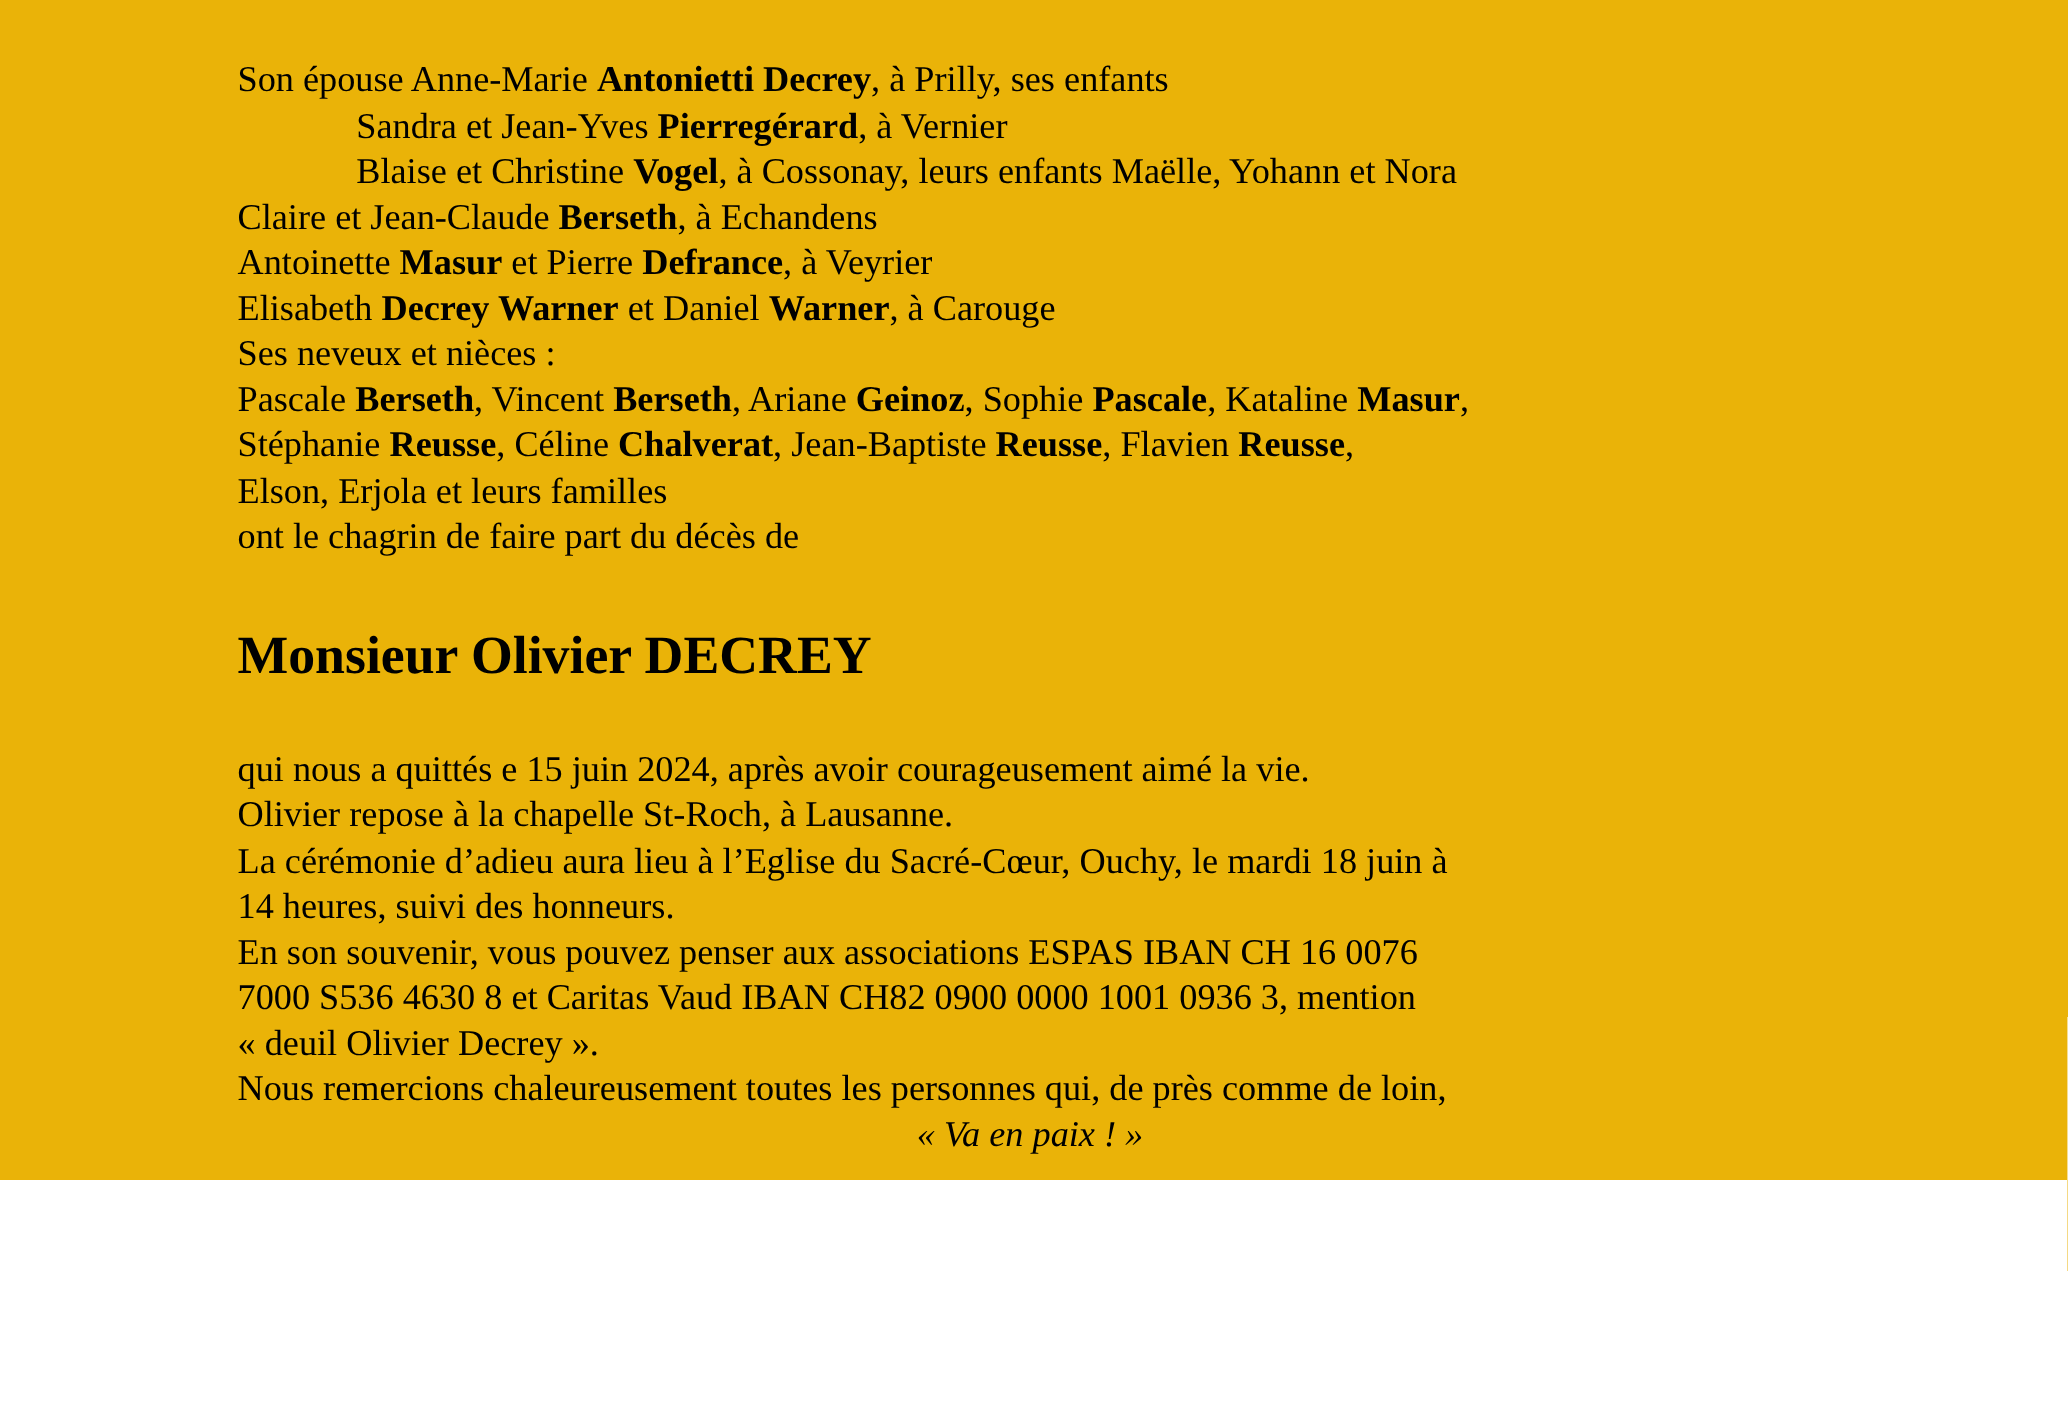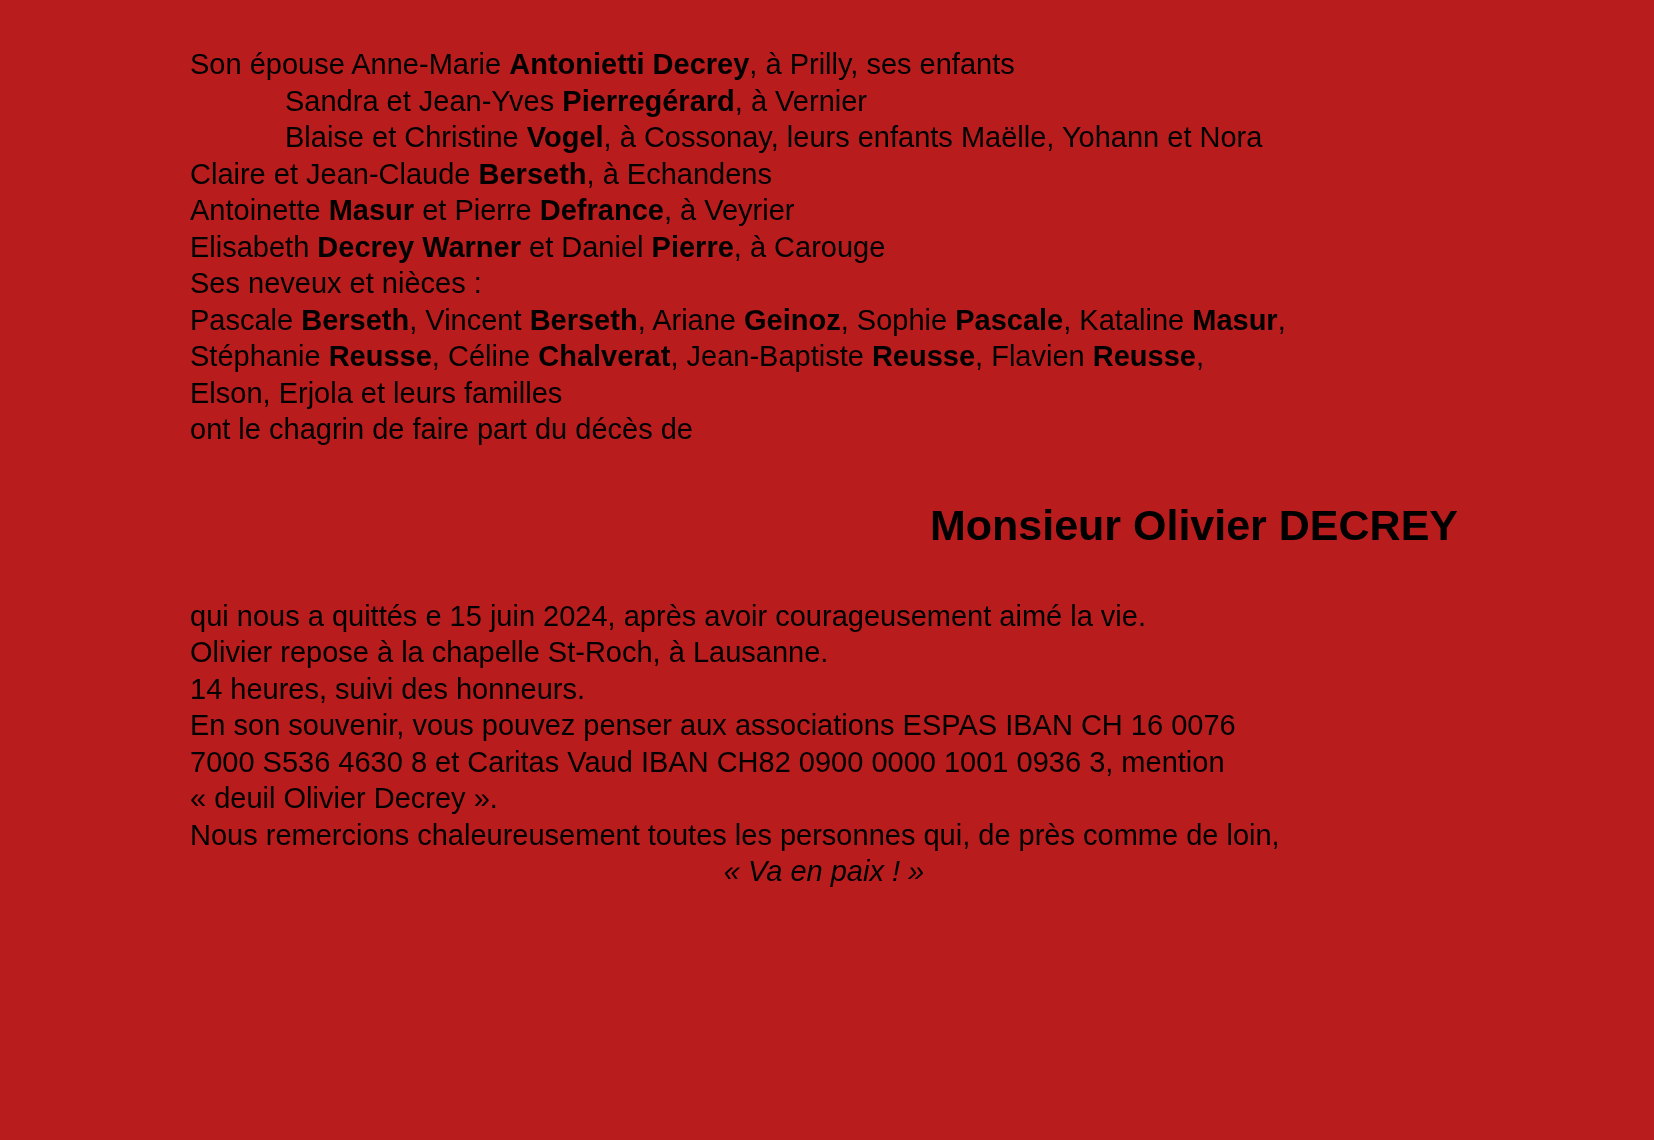--- a/index.html
+++ b/index.html
@@ -4,40 +4,40 @@
 <style>
   html, body {
     margin: 0;
     padding: 0;
     background: #ffffff;
   }
   .page {
     position: relative;
     box-sizing: border-box;
     width: 1654px;
-    height: 1140px;
-    background: #b91c1c;
+    height: 944px;
+    background: #eab308;
     color: #000000;
-    font-family: Liberation Sans, sans-serif;
+    font-family: Liberation Serif, serif;
     font-size: 29px;
     line-height: 36.5px;
     padding: 46px 196px 0 190px;
     overflow: hidden;
   }
   .line {
     white-space: nowrap;
   }
   .line.indent {
     padding-left: 95px;
   }
   .line b {
     font-weight: bold;
   }
   .line.title {
-    text-align: right;
+    text-align: left;
     font-weight: bold;
     font-size: 43px;
     line-height: 54px;
     margin: 50px 0 46px 0;
     white-space: nowrap;
   }
   .line.quote {
     text-align: center;
     font-style: italic;
   }
@@ -45,29 +45,30 @@
 </head>
 <body>
 
 <div class="page">
   <div id="obituary-text">
       <div class="line body"><span>Son épouse Anne-Marie </span><b>Antonietti Decrey</b><span>, à Prilly, ses enfants</span></div>
       <div class="line body indent"><span>Sandra et Jean-Yves </span><b>Pierregérard</b><span>, à Vernier</span></div>
       <div class="line body indent"><span>Blaise et Christine </span><b>Vogel</b><span>, à Cossonay, leurs enfants Maëlle, Yohann et Nora</span></div>
       <div class="line body"><span>Claire et Jean-Claude </span><b>Berseth</b><span>, à Echandens</span></div>
       <div class="line body"><span>Antoinette </span><b>Masur</b><span> et Pierre </span><b>Defrance</b><span>, à Veyrier</span></div>
-      <div class="line body"><span>Elisabeth </span><b>Decrey Warner</b><span> et Daniel </span><b>Pierre</b><span>, à Carouge</span></div>
+      <div class="line body"><span>Elisabeth </span><b>Decrey Warner</b><span> et Daniel </span><b>Warner</b><span>, à Carouge</span></div>
       <div class="line body"><span>Ses neveux et nièces :</span></div>
       <div class="line body"><span>Pascale </span><b>Berseth</b><span>, Vincent </span><b>Berseth</b><span>, Ariane </span><b>Geinoz</b><span>, Sophie </span><b>Pascale</b><span>, Kataline </span><b>Masur</b><span>,</span></div>
       <div class="line body"><span>Stéphanie </span><b>Reusse</b><span>, Céline </span><b>Chalverat</b><span>, Jean-Baptiste </span><b>Reusse</b><span>, Flavien </span><b>Reusse</b><span>,</span></div>
       <div class="line body"><span>Elson, Erjola et leurs familles</span></div>
       <div class="line body"><span>ont le chagrin de faire part du décès de</span></div>
       <div class="line title"><b>Monsieur Olivier DECREY</b></div>
       <div class="line body"><span>qui nous a quittés e 15 juin 2024, après avoir courageusement aimé la vie.</span></div>
       <div class="line body"><span>Olivier repose à la chapelle St-Roch, à Lausanne.</span></div>
+      <div class="line body"><span>La cérémonie d’adieu aura lieu à l’Eglise du Sacré-Cœur, Ouchy, le mardi 18 juin à</span></div>
       <div class="line body"><span>14 heures, suivi des honneurs.</span></div>
       <div class="line body"><span>En son souvenir, vous pouvez penser aux associations ESPAS IBAN CH 16 0076</span></div>
       <div class="line body"><span>7000 S536 4630 8 et Caritas Vaud IBAN CH82 0900 0000 1001 0936 3, mention</span></div>
       <div class="line body"><span>« deuil Olivier Decrey ».</span></div>
       <div class="line body"><span>Nous remercions chaleureusement toutes les personnes qui, de près comme de loin,</span></div>
       <div class="line quote"><span>« Va en paix ! »</span></div>
     </div>
 </div>
 
 </body></html>

